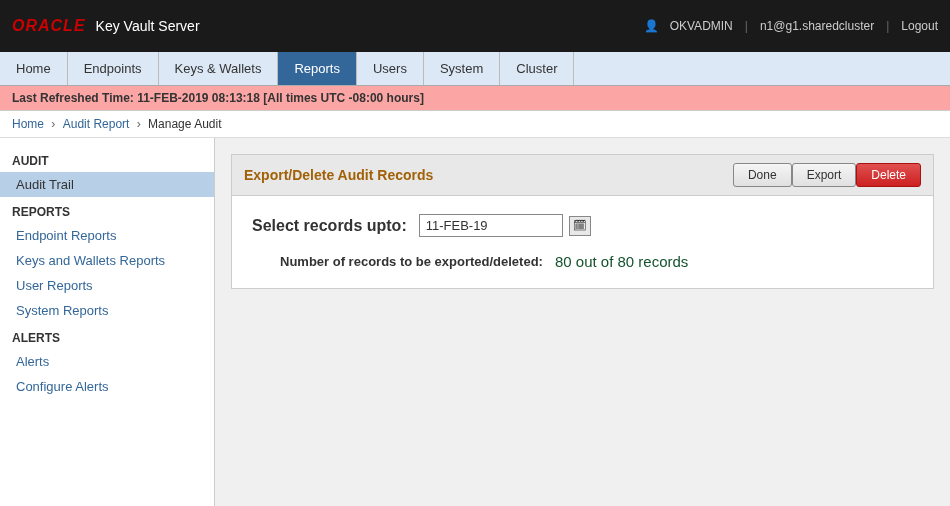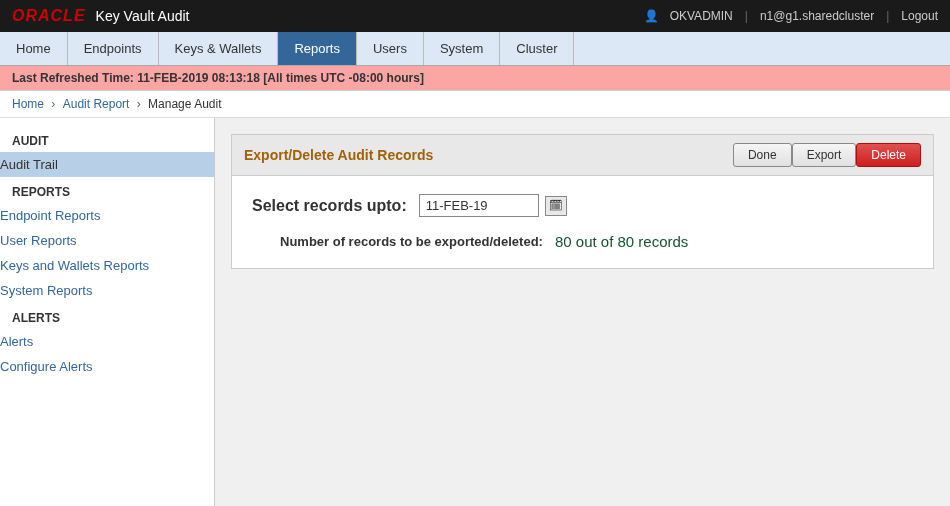--- a/index.html
+++ b/index.html
@@ -5,21 +5,21 @@
     * { box-sizing: border-box; margin: 0; padding: 0; }
     body { font-family: Arial, sans-serif; font-size: 13px; background: #f0f0f0; }
 
     
     .top-header {
       background: #1a1a1a;
       display: flex;
       align-items: center;
       justify-content: space-between;
       padding: 0 12px;
-      height: 32px;
+      height: 52px;
     }
     .oracle-logo {
       color: #cc0000;
       font-weight: bold;
       font-size: 16px;
       font-style: italic;
       letter-spacing: 1px;
     }
     .app-title {
       color: #ffffff;
@@ -98,21 +98,21 @@
       padding-top: 8px;
     }
     .sidebar-section-title {
       padding: 8px 28px 4px 12px;
       font-size: 12px;
       font-weight: bold;
       color: #333;
       text-transform: uppercase;
     }
     .sidebar-item {
-      padding: 5px 0;
+      padding: 5px 16px;
       font-size: 13px;
       color: #336699;
       cursor: pointer;
       display: block;
     }
     .sidebar-item.active {
       background: #b8cfe8;
       color: #333;
     }
 
@@ -173,21 +173,21 @@
       font-size: 16px;
       color: #333;
       font-weight: bold;
       margin-right: 12px;
       white-space: nowrap;
     }
     .form-input {
       border: 1px solid #888;
       padding: 3px 6px;
       font-size: 13px;
-      width: 120px;
+      width: 144px;
       color: #333;
     }
     .cal-icon {
       margin-left: 6px;
       cursor: pointer;
       display: inline-flex;
       align-items: center;
       justify-content: center;
       width: 22px;
       height: 20px;
@@ -210,21 +210,21 @@
       font-size: 15px;
       color: #14532d;
     }
   </style>
 </head>
 <body>
 
 <div class="top-header">
   <div class="header-left">
     <span class="oracle-logo">ORACLE</span>
-    <span class="app-title">Key Vault Audit</span>
+    <span class="app-title">Key Vault Server</span>
   </div>
   <div class="header-right">
     <span class="user-icon">👤</span>
     <span>OKVADMIN</span>
     <span class="header-divider">|</span>
     <span>n1@g1.sharedcluster</span>
     <span class="header-divider">|</span>
     <a>Logout</a>
   </div>
 </div>
@@ -252,22 +252,22 @@
 </div>
 
 <div class="main-layout">
 
   <div class="sidebar">
     <div class="sidebar-section-title">AUDIT</div>
     <div class="sidebar-item active">Audit Trail</div>
 
     <div class="sidebar-section-title">REPORTS</div>
     <div class="sidebar-item">Endpoint Reports</div>
+    <div class="sidebar-item">Keys and Wallets Reports</div>
     <div class="sidebar-item">User Reports</div>
-    <div class="sidebar-item">Keys and Wallets Reports</div>
     <div class="sidebar-item">System Reports</div>
 
     <div class="sidebar-section-title">ALERTS</div>
     <div class="sidebar-item">Alerts</div>
     <div class="sidebar-item">Configure Alerts</div>
   </div>
 
   <div class="content">
     <div class="panel">
       <div class="panel-header">

